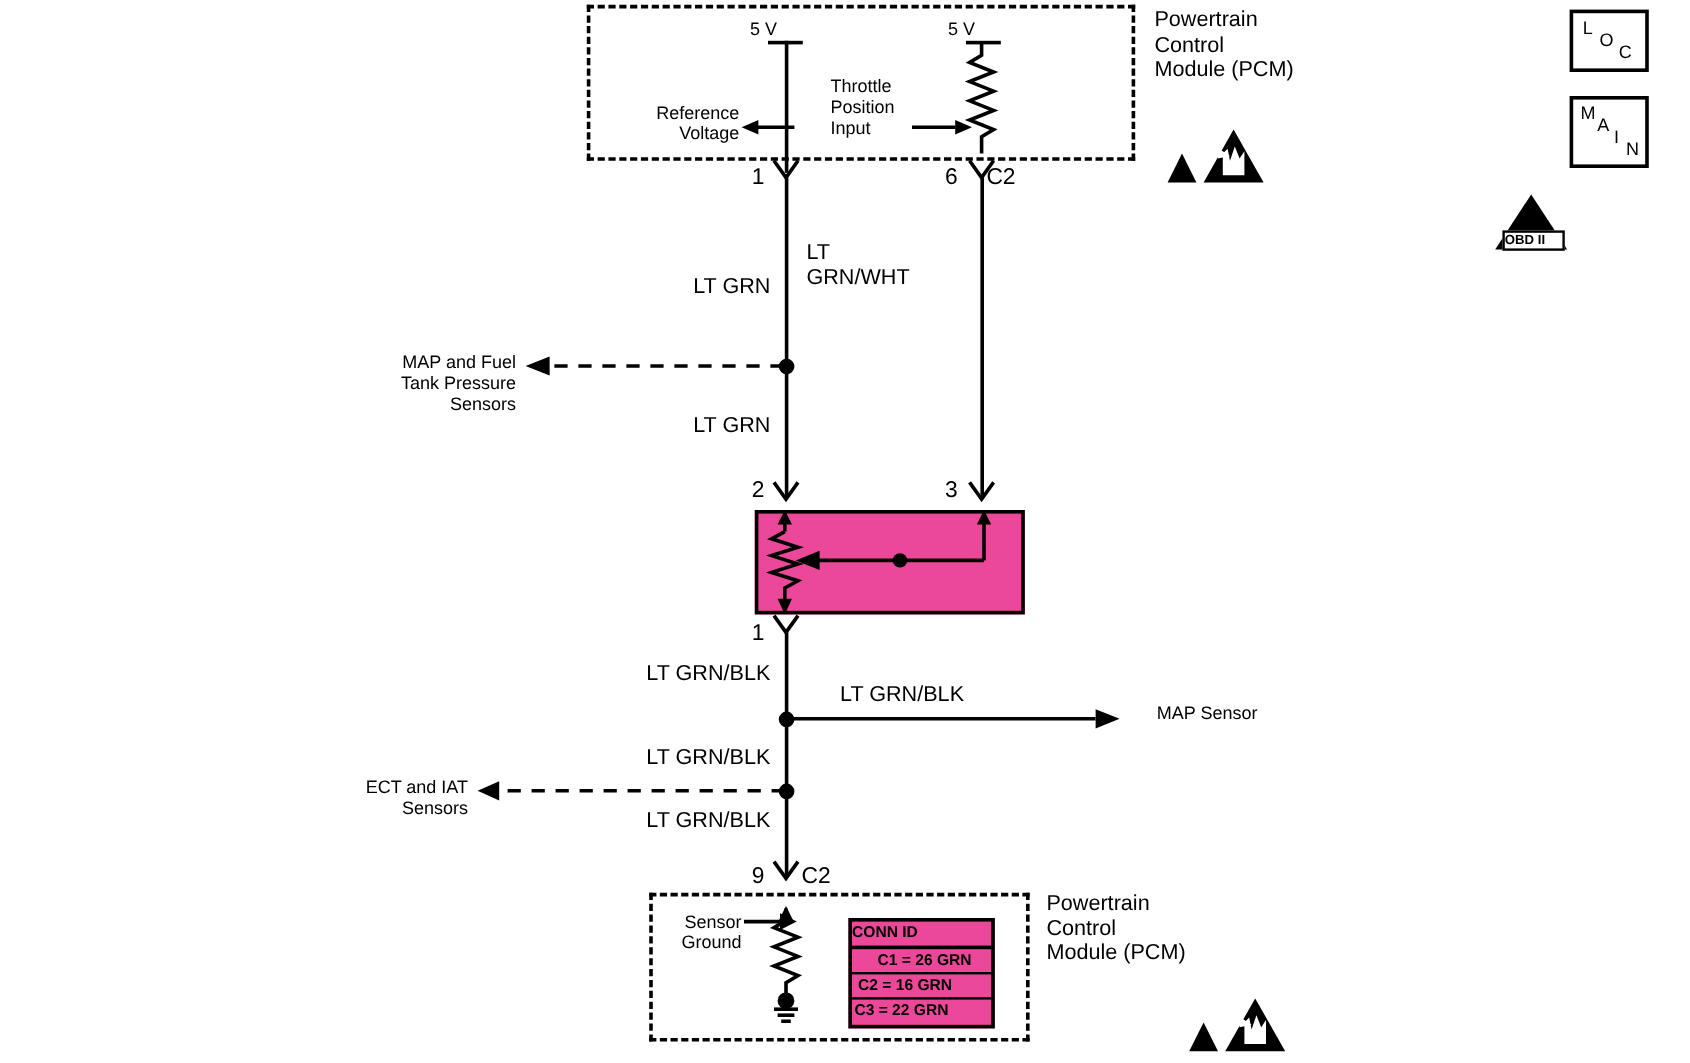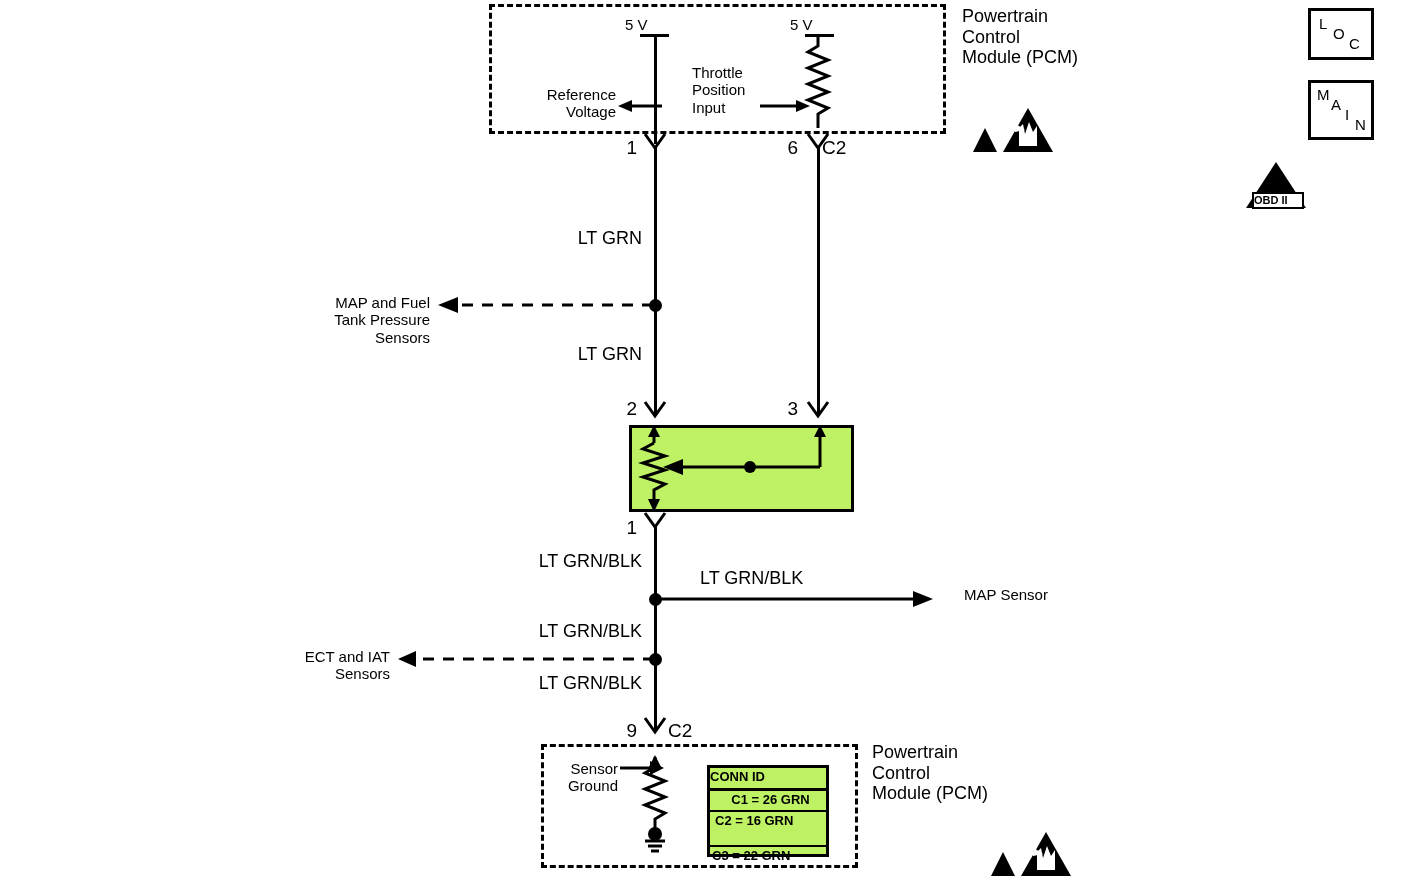--- a/index.html
+++ b/index.html
@@ -26,21 +26,21 @@
   .hwire { height: 3px; }
   .dash-box {
     position: absolute;
     border: 3px dashed #000000;
     box-sizing: border-box;
   }
   .solid-box {
     position: absolute;
     border: 3px solid #000000;
     box-sizing: border-box;
-    background: #bef264;
+    background: #ec4899;
   }
   .node {
     position: absolute;
     width: 13px;
     height: 13px;
     border-radius: 50%;
     background: #000000;
   }
   .lbl-big { font-size: 18px; }
   .lbl-med { font-size: 19px; }
@@ -112,20 +112,22 @@
   </svg>
   <div class="abs txt pin right" style="left:766px; top:137px; width:32px;">6</div>
   <div class="abs txt lbl-med" style="left:822px; top:137px; width:40px;">C2</div>
 
   <div class="wire vwire" style="left:654px; top:148px; height:266px;"></div>
 
   <div class="wire vwire" style="left:817px; top:148px; height:266px;"></div>
 
   <div class="abs txt lbl-big right" style="left:470px; top:228px; width:172px;">LT GRN</div>
 
+  <div class="abs txt lbl-big center" style="left:672px; top:200px; width:140px; white-space:pre;"><span>LT</span>
+<span>GRN/WHT</span></div>
 
   <div class="node" style="left:649px; top:299px;"></div>
   <svg class="abs" style="left:438px; top:296px; width:215px; height:20px;">
     <line x1="215" y1="9" x2="20" y2="9" stroke="#000" stroke-width="3" stroke-dasharray="11,9"></line>
     <polygon points="0,9 20,1 20,17" fill="#000"></polygon>
   </svg>
   <div class="abs txt lbl-sm right" style="left:262px; top:294px; width:168px; white-space:pre;">MAP and Fuel
 Tank Pressure
 Sensors</div>
 
@@ -211,21 +213,21 @@
   <svg class="abs" style="left:641px; top:828px; width:28px; height:26px;">
     <circle cx="14" cy="6" r="7" fill="#000"></circle>
     <line x1="4" y1="13" x2="24" y2="13" stroke="#000" stroke-width="3"></line>
     <line x1="7" y1="18" x2="21" y2="18" stroke="#000" stroke-width="3"></line>
     <line x1="10" y1="23" x2="18" y2="23" stroke="#000" stroke-width="3"></line>
   </svg>
 
   <div class="solid-box" style="left:707px; top:765px; width:122px; height:92px;">
     <div class="txt lbl-xs center" style="border-bottom:3px solid #000; padding:2px 0 3px; font-weight:bold;">CONN ID</div>
     <div class="txt lbl-xs" style="border-bottom:2px solid #000; padding:2px 0 2px 5px; font-weight:bold;text-align:center;">C1 = 26 GRN</div>
-    <div class="txt lbl-xs" style="border-bottom:2px solid #000; padding:2px 0 16px 5px; font-weight:bold;">C2 = 16 GRN</div>
+    <div class="txt lbl-xs" style="border-bottom:2px solid #000; padding:2px 0 2px 5px; font-weight:bold;">C2 = 16 GRN</div>
     <div class="txt lbl-xs" style="padding:2px 0 2px 2px; font-weight:bold;">C3 = 22 GRN</div>
   </div>
 
   <div class="abs txt lbl-big" style="left:872px; top:742px; width:210px; white-space:pre;"><span>Powertrain</span>
 <span>Control</span>
 <span>Module (PCM)</span></div>
 
   <svg class="abs" style="left:985px; top:824px; width:90px; height:56px;">
     <polygon points="6,52 30,52 18,28" fill="#000"></polygon>
     <polygon points="36,52 86,52 61,8" fill="#000"></polygon>

